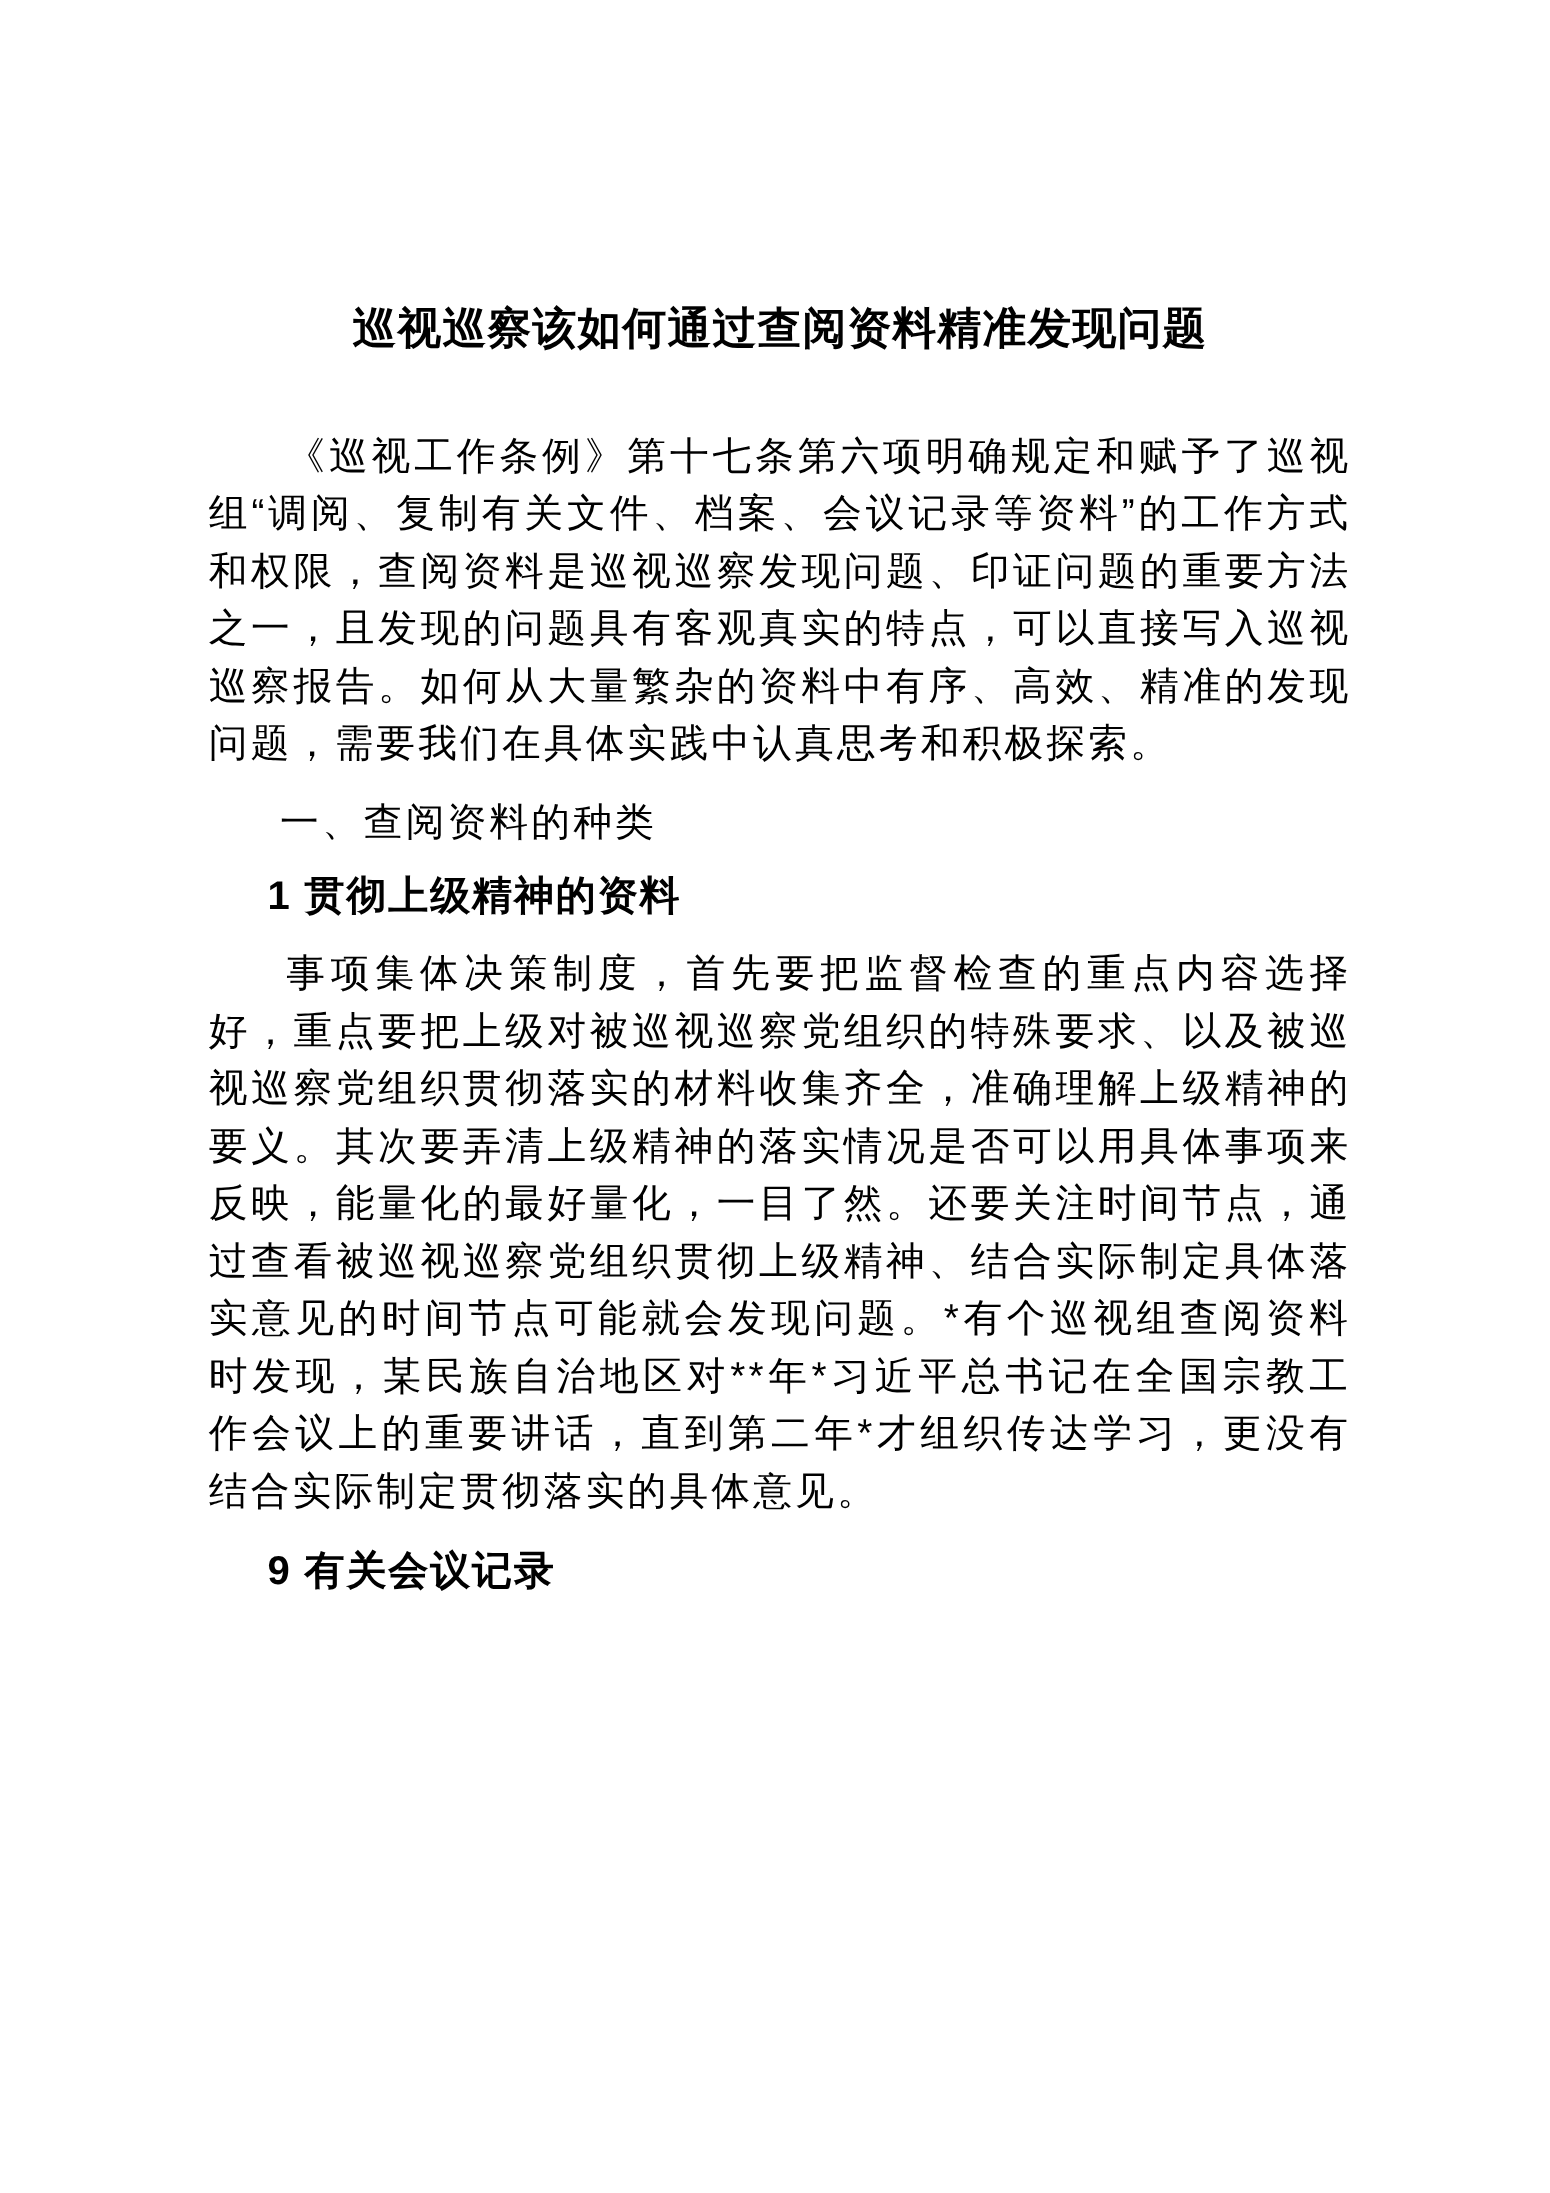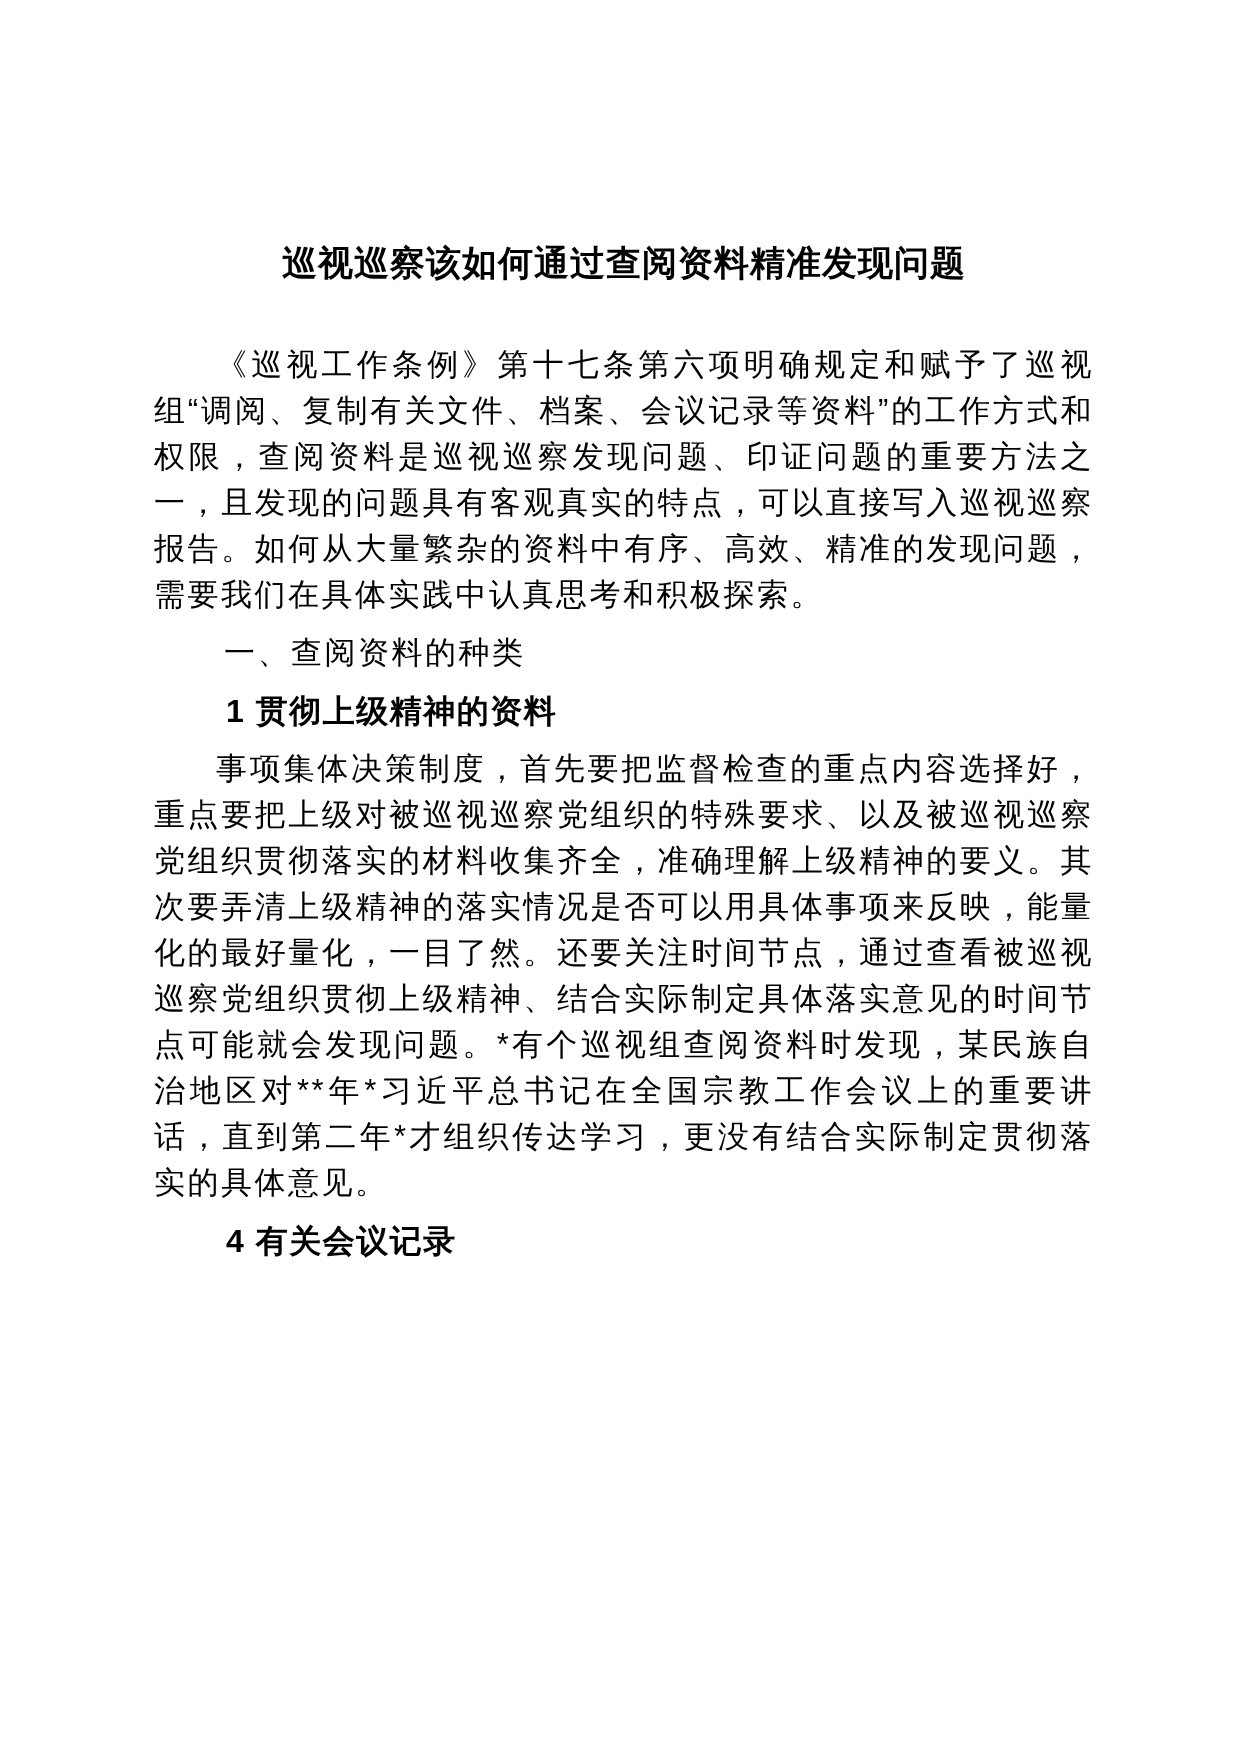--- a/index.html
+++ b/index.html
@@ -29,49 +29,49 @@
     margin: 0 0 56px 0;
     letter-spacing: 1px;
   }
   .para {
     font-size: 31px;
     font-weight: 400;
     line-height: 46px;
     text-align: justify;
     text-justify: inter-ideograph;
     text-indent: 2em;
-    margin: 4px;
+    margin: 17px;
     letter-spacing: 2.5px;
   }
   .section-heading {
     font-size: 31px;
     font-weight: 400;
     line-height: 46px;
     text-indent: 2em;
     margin: 12px;
     letter-spacing: 2.5px;
   }
   .sub-heading {
     font-size: 32px;
     font-weight: 700;
     line-height: 46px;
     text-indent: 2em;
-    margin: 12px;
+    margin: 0;
     letter-spacing: 1.5px;
   }
 </style>
 </head>
 <body>
 
 <div class="page">
   <h1 class="doc-title">巡视巡察该如何通过查阅资料精准发现问题</h1>
 
   <p class="para">《巡视工作条例》第十七条第六项明确规定和赋予了巡视组“调阅、复制有关文件、档案、会议记录等资料”的工作方式和权限，查阅资料是巡视巡察发现问题、印证问题的重要方法之一，且发现的问题具有客观真实的特点，可以直接写入巡视巡察报告。如何从大量繁杂的资料中有序、高效、精准的发现问题，需要我们在具体实践中认真思考和积极探索。</p>
 
   <p class="section-heading">一、查阅资料的种类</p>
 
   <p class="sub-heading">1 贯彻上级精神的资料</p>
 
   <p class="para">事项集体决策制度，首先要把监督检查的重点内容选择好，重点要把上级对被巡视巡察党组织的特殊要求、以及被巡视巡察党组织贯彻落实的材料收集齐全，准确理解上级精神的要义。其次要弄清上级精神的落实情况是否可以用具体事项来反映，能量化的最好量化，一目了然。还要关注时间节点，通过查看被巡视巡察党组织贯彻上级精神、结合实际制定具体落实意见的时间节点可能就会发现问题。*有个巡视组查阅资料时发现，某民族自治地区对**年*习近平总书记在全国宗教工作会议上的重要讲话，直到第二年*才组织传达学习，更没有结合实际制定贯彻落实的具体意见。</p>
 
-  <p class="sub-heading">4 有关会议记录</p>
+  <p class="sub-heading">9 有关会议记录</p>
 
 </div>
 
 </body></html>

